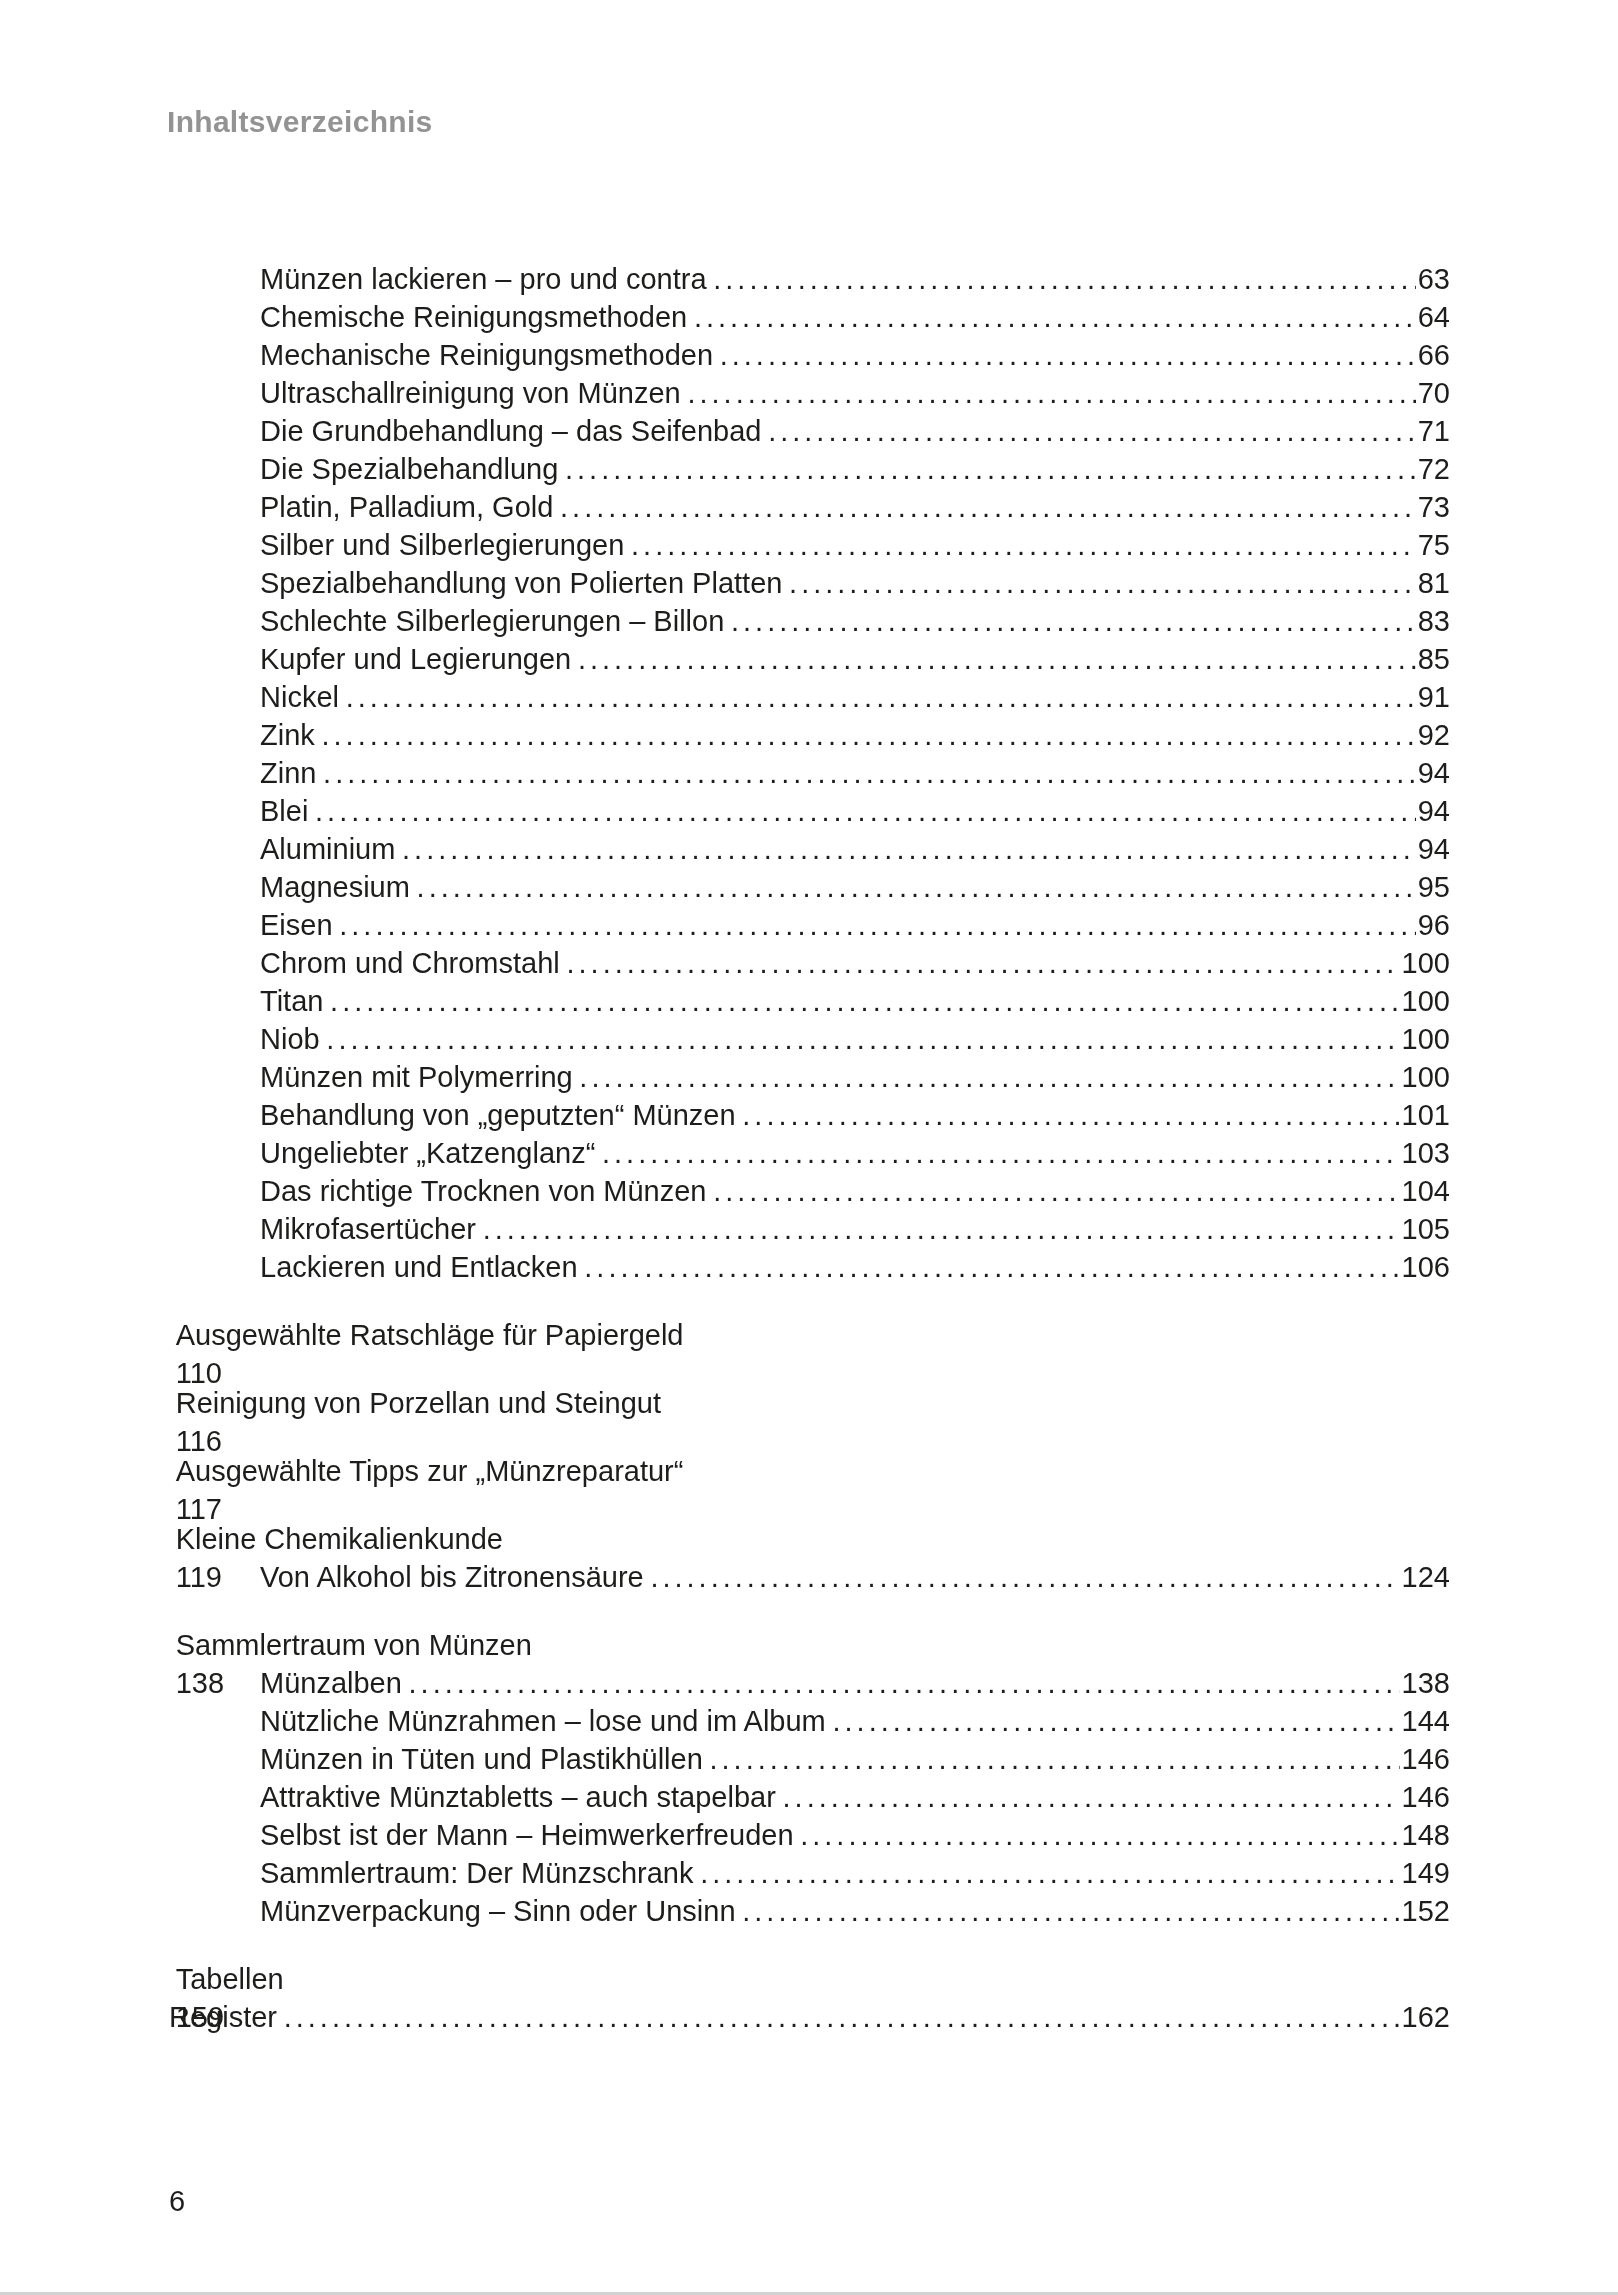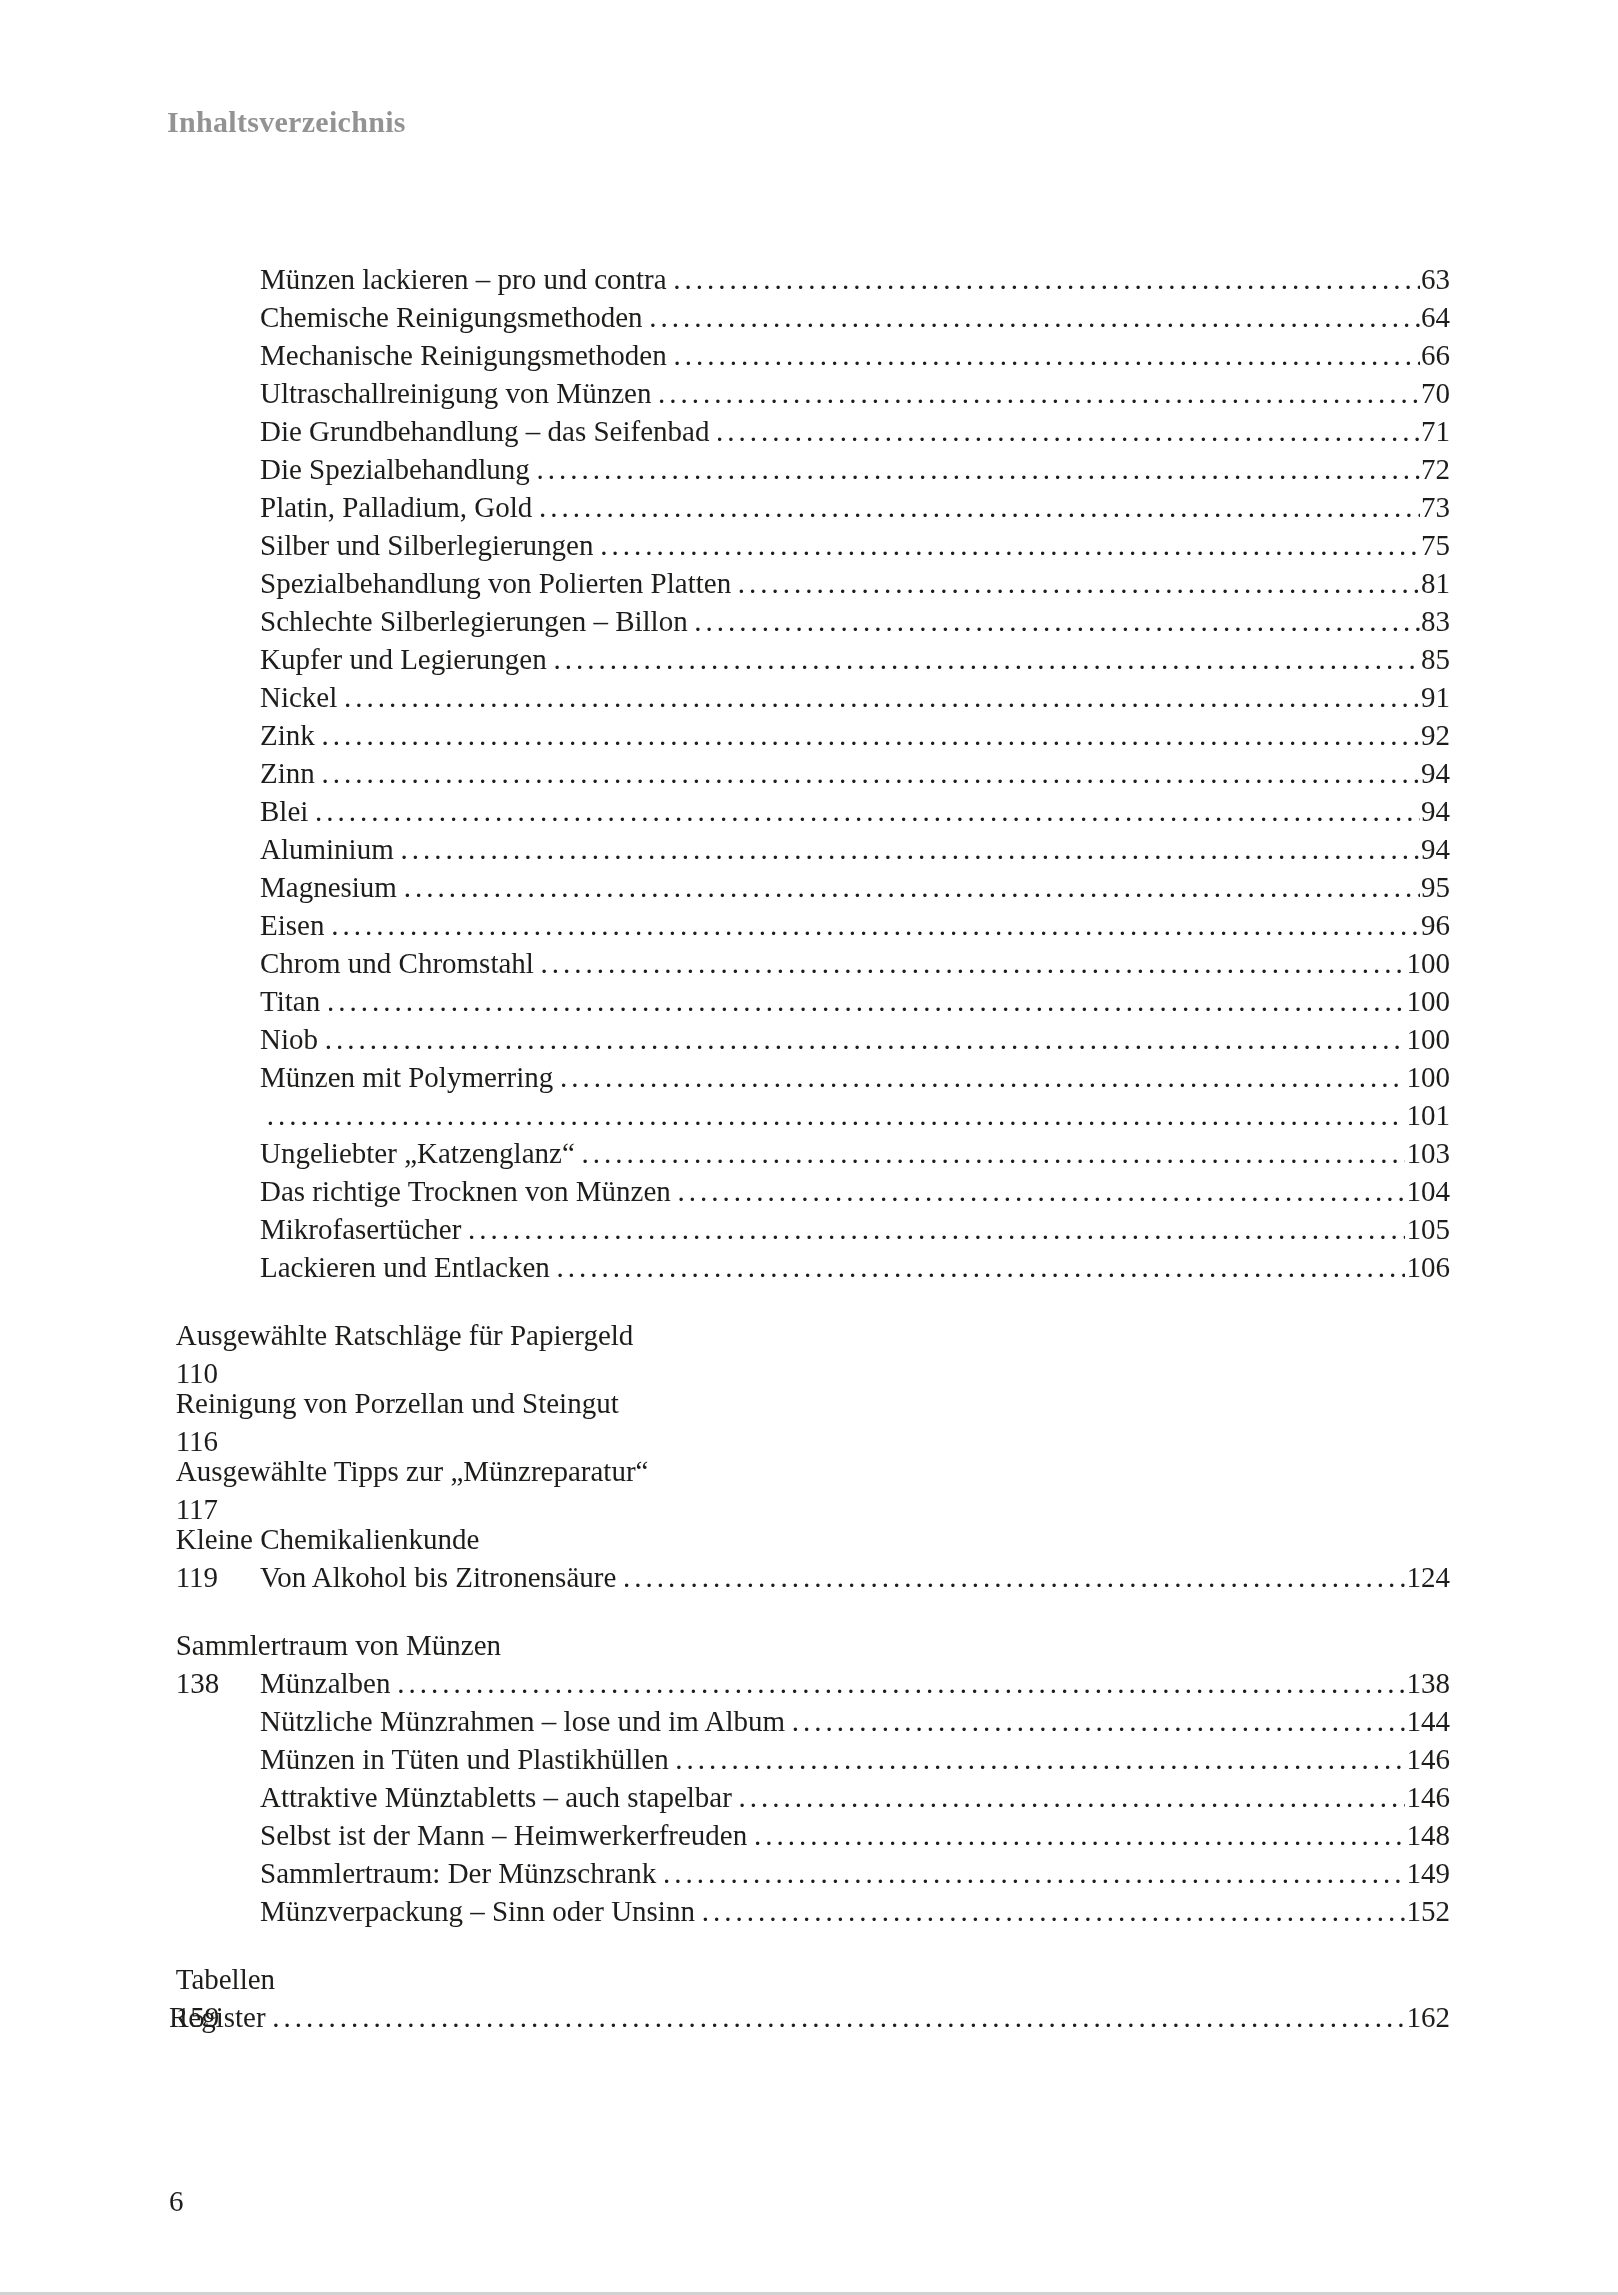--- a/index.html
+++ b/index.html
@@ -2,21 +2,21 @@
 <html style="font-size:10.8px"><head>
 <meta charset="utf-8">
 <style>
   html, body { margin: 0; padding: 0; background: #ffffff; }
   .page {
     position: relative;
     width: 1618px;
     height: 2295px;
     background: #ffffff;
     color: #1d1d1b;
-    font-family: Liberation Serif, serif;
+    font-family: Liberation Sans, sans-serif;
     overflow: hidden;
     box-sizing: border-box;
   }
   .header-title {
     position: absolute;
     left: 167px;
     top: 105px;
     font-size: 30px;
     font-weight: 700;
     color: #939393;
@@ -182,20 +182,21 @@
         <span class="toc-label">Niob</span>
         <span class="toc-dots"></span>
         <span class="toc-page">100</span>
       </div>
       <div class="toc-row level-1">
         <span class="toc-label">Münzen mit Polymerring</span>
         <span class="toc-dots"></span>
         <span class="toc-page">100</span>
       </div>
       <div class="toc-row level-1">
+        <span class="toc-label">Behandlung von „geputzten“ Münzen</span>
         <span class="toc-dots"></span>
         <span class="toc-page">101</span>
       </div>
       <div class="toc-row level-1">
         <span class="toc-label">Ungeliebter „Katzenglanz“</span>
         <span class="toc-dots"></span>
         <span class="toc-page">103</span>
       </div>
       <div class="toc-row level-1">
         <span class="toc-label">Das richtige Trocknen von Münzen</span>

